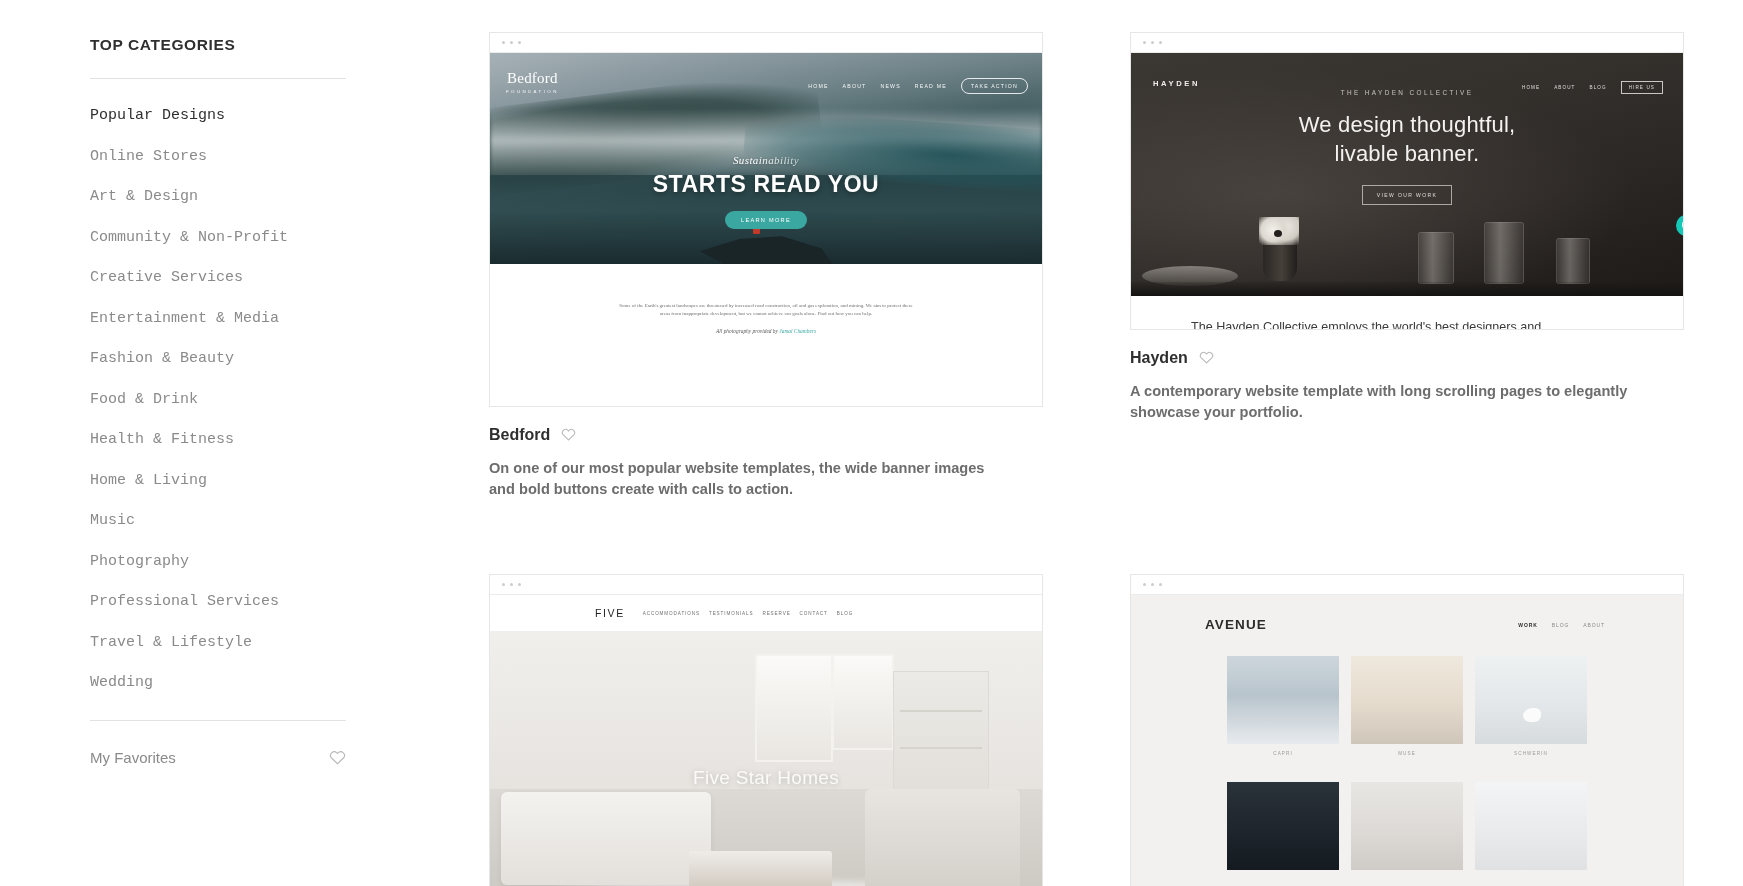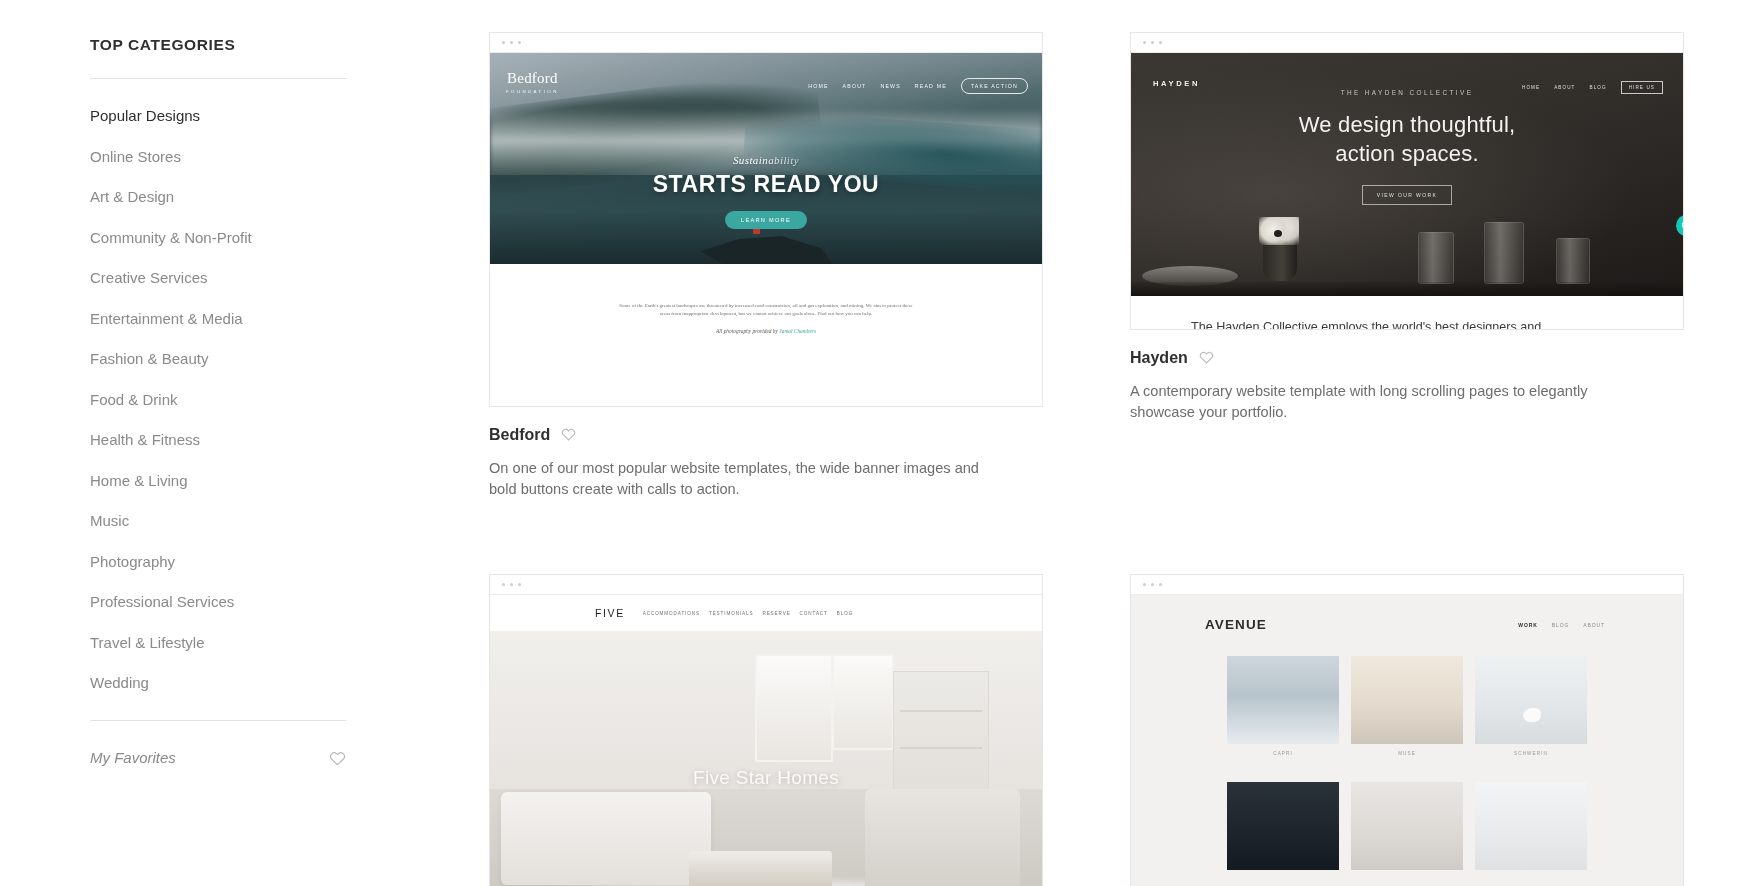--- a/index.html
+++ b/index.html
@@ -30,44 +30,43 @@
     font-weight: 600;
     color: #2f2f2f;
     margin: 0 0 24px 0;
   }
   .sidebar-rule {
     height: 1px;
     background: #e2e2e2;
     width: 256px;
     margin-bottom: 28px;
   }
-  .nav-list { list-style: none; margin: 0; padding: 0; }
+  .nav-list { list-style: none; margin: 0; padding: 0; font-family: Liberation Mono, monospace; }
   .nav-item {
     font-size: 15px;
     color: #8a8a8a;
     padding: 0;
     margin-bottom: 22.5px;
     cursor: pointer;
     line-height: 1.2;
   }
   .nav-item.active { color: #2f2f2f; }
   .sidebar-rule-2 {
     height: 1px;
     background: #e2e2e2;
     width: 256px;
     margin-top: 28px;
     margin-bottom: 28px;
   }
   .fav-row {
     display: flex;
-    align-items: flex-end;
+    align-items: flex-start;
     justify-content: space-between;
     width: 256px;
     cursor: pointer;
-    font-style: italic;
   }
   .fav-label { font-size: 15px; color: #8a8a8a; }
   .heart {
     width: 17px; height: 16px;
     display: inline-block;
     color: #b9b9b9;
   }
 
   
   .grid {
@@ -108,20 +107,21 @@
     font-size: 16px;
     font-weight: 700;
     color: #2f2f2f;
   }
   .card-desc {
     margin-top: 14px;
     font-size: 14.6px;
     line-height: 1.43;
     color: #6d6d6d;
     max-width: 520px;
+    font-weight: bold;
   }
 
   
   .bedford-hero {
     position: relative;
     height: 211px;
     background:
       linear-gradient(to bottom, rgba(150,162,168,0.55) 0%, rgba(60,88,92,0.25) 45%, rgba(38,62,66,0.55) 100%),
       linear-gradient(160deg, #b9c3c8 0%, #8c9ba2 18%, #5c757a 38%, #2e4d50 58%, #37535a 76%, #26383d 100%);
     overflow: hidden;
@@ -586,21 +586,21 @@
           <nav class="hayden-nav">
             <span>HOME</span>
             <span>ABOUT</span>
             <span>BLOG</span>
             <span class="pill">HIRE US</span>
           </nav>
           <div class="hayden-center">
             <div class="eyebrow">THE HAYDEN COLLECTIVE</div>
             <div class="hayden-headline">
               <div>We design thoughtful,</div>
-              <div>action spaces.</div>
+              <div>livable banner.</div>
             </div>
             <div class="outline-btn">VIEW OUR WORK</div>
           </div>
         </div>
         <div class="hayden-body">
           <div class="hayden-lead">
             <div>The Hayden Collective employs the world's best designers and</div>
 
           </div>
 

